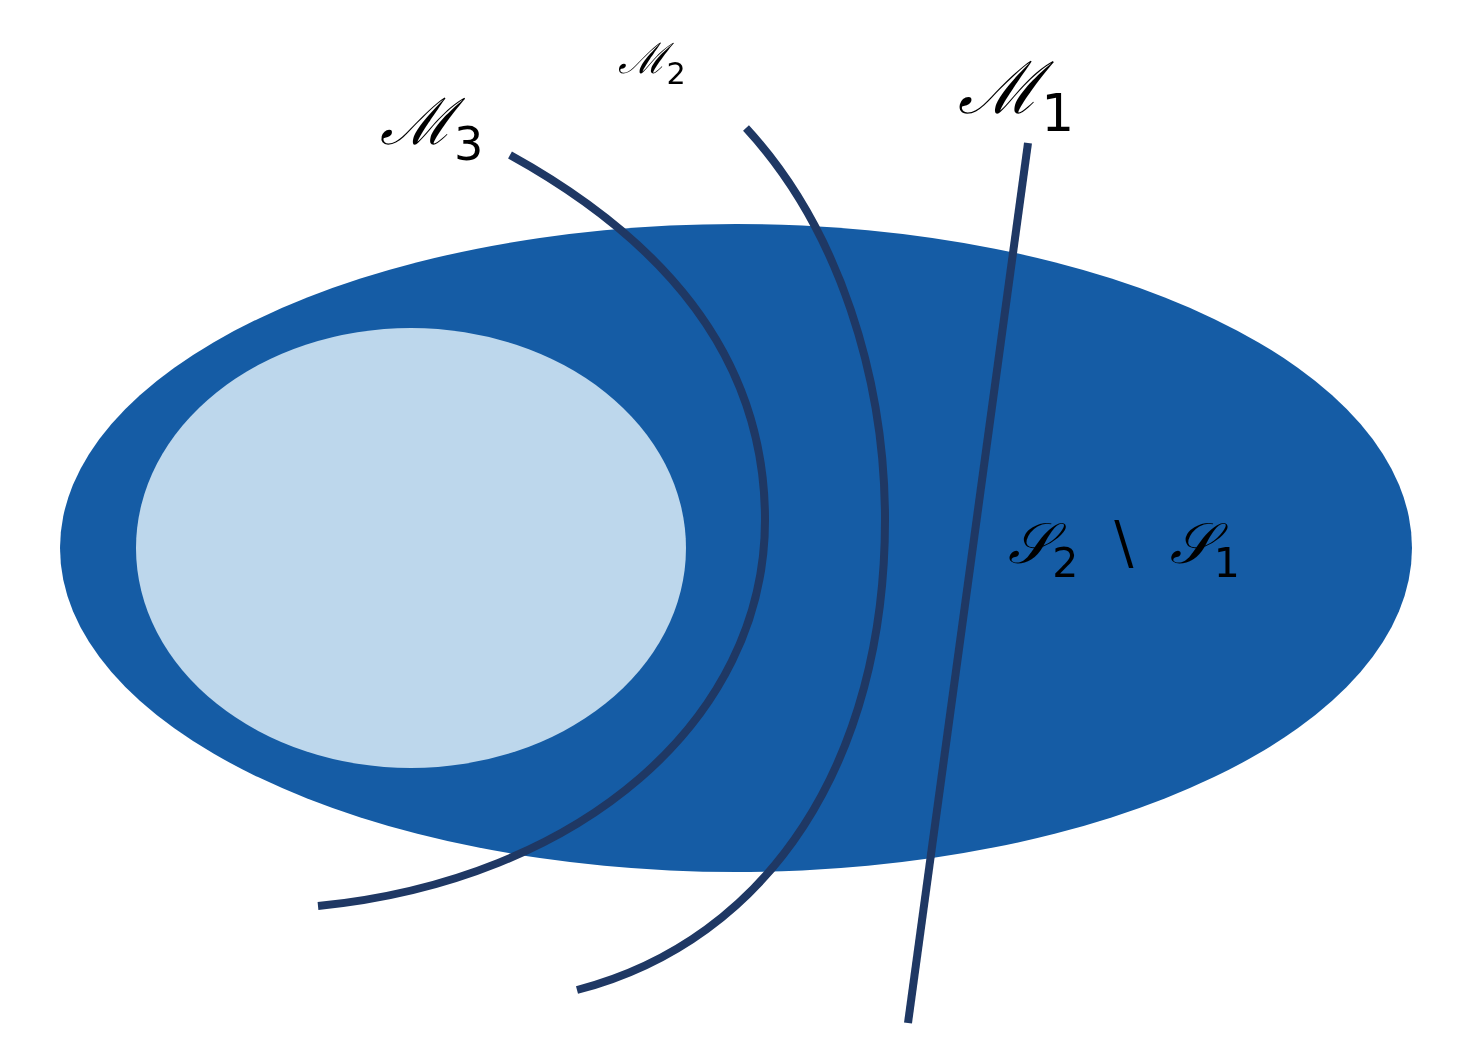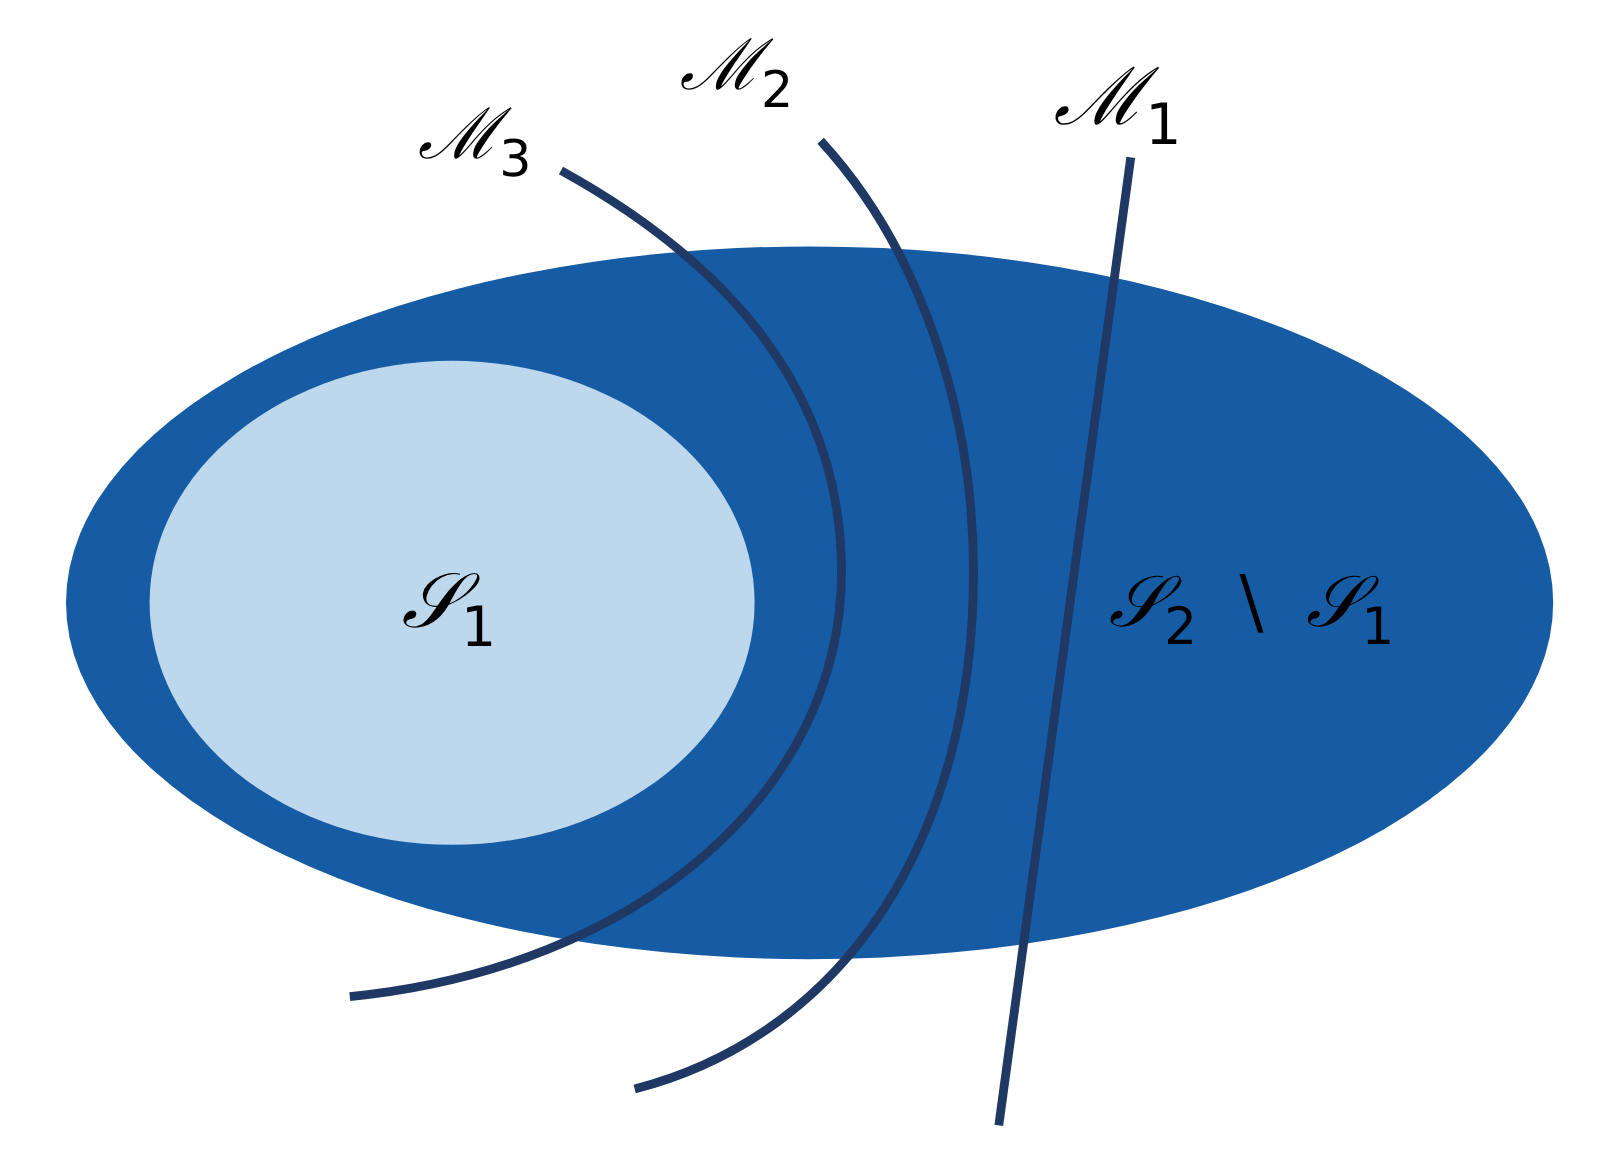--- a/index.html
+++ b/index.html
@@ -17,29 +17,26 @@
     <ellipse cx="736" cy="548" rx="676" ry="324" fill="#155ca5"></ellipse>
     <ellipse cx="411" cy="548" rx="275" ry="220" fill="#bdd7ec"></ellipse>
     <path d="M510,155 C700,260 765,390 765,520 C765,720 580,880 318,906" fill="none" stroke="#1f3864" stroke-width="8"></path>
     <path d="M746,128 C840,230 885,380 885,520 C885,760 770,940 577,990" fill="none" stroke="#1f3864" stroke-width="8"></path>
     <path d="M1028,143 L908,1023" fill="none" stroke="#1f3864" stroke-width="8"></path>
   </svg>
 
   <div class="lbl" style="left:380px;top:76px;font-size:64px;">
     <span class="main">ℳ</span><sub>3</sub>
   </div>
-  <div class="lbl" style="left:618px;top:13px;font-size:64px;">
+  <div class="lbl" style="left:618px;top:28px;font-size:42px;">
     <span class="main">ℳ</span><sub>2</sub>
   </div>
   <div class="lbl" style="left:958px;top:36px;font-size:72px;">
     <span class="main">ℳ</span><sub>1</sub>
   </div>
 
-  <div class="lbl" style="left:365px;top:505px;font-size:70px;">
-    <span class="main">𝒮</span><sub>1</sub>
-  </div>
 
-  <div class="lbl" style="left:1008px;top:510px;font-size:65px;">
+  <div class="lbl" style="left:1008px;top:510px;font-size:57px;">
     <span class="main">𝒮</span><sub>2</sub>
     <span style="margin:0 18px;">\</span>
     <span class="main">𝒮</span><sub>1</sub>
   </div>
 </div>
 
 </body></html>

